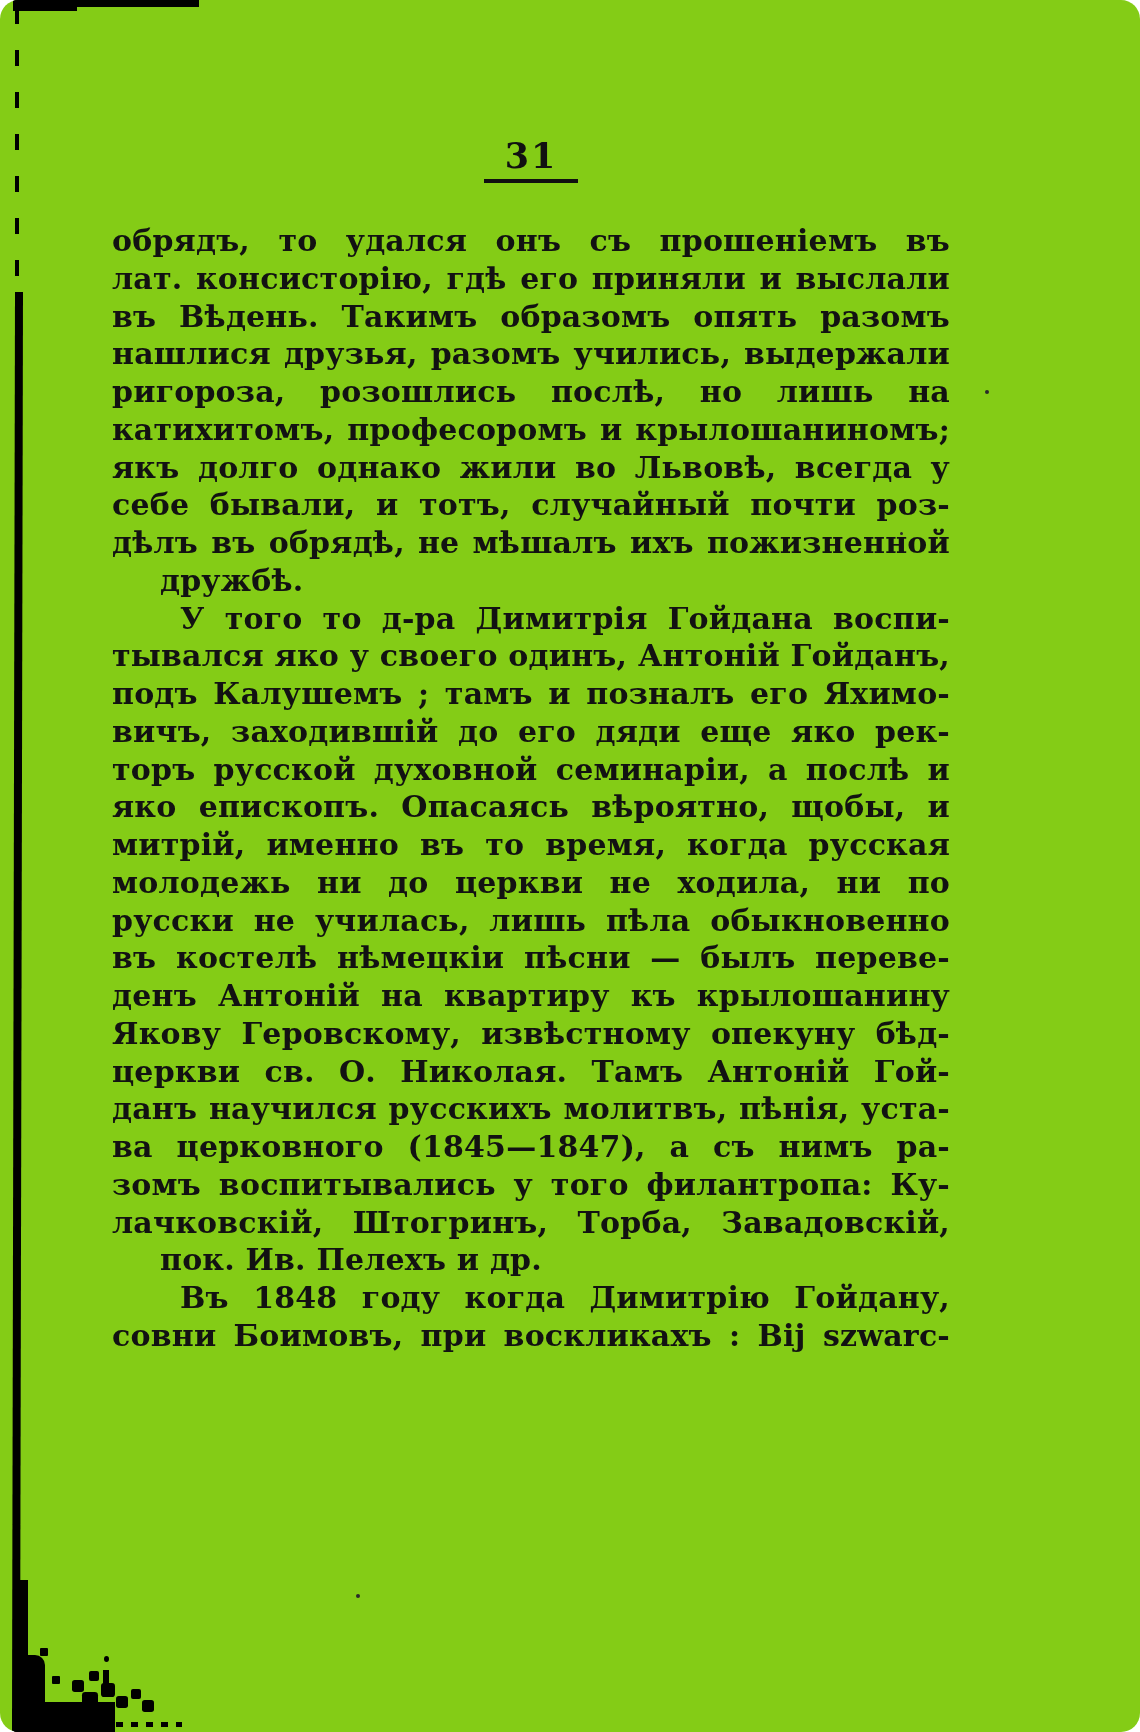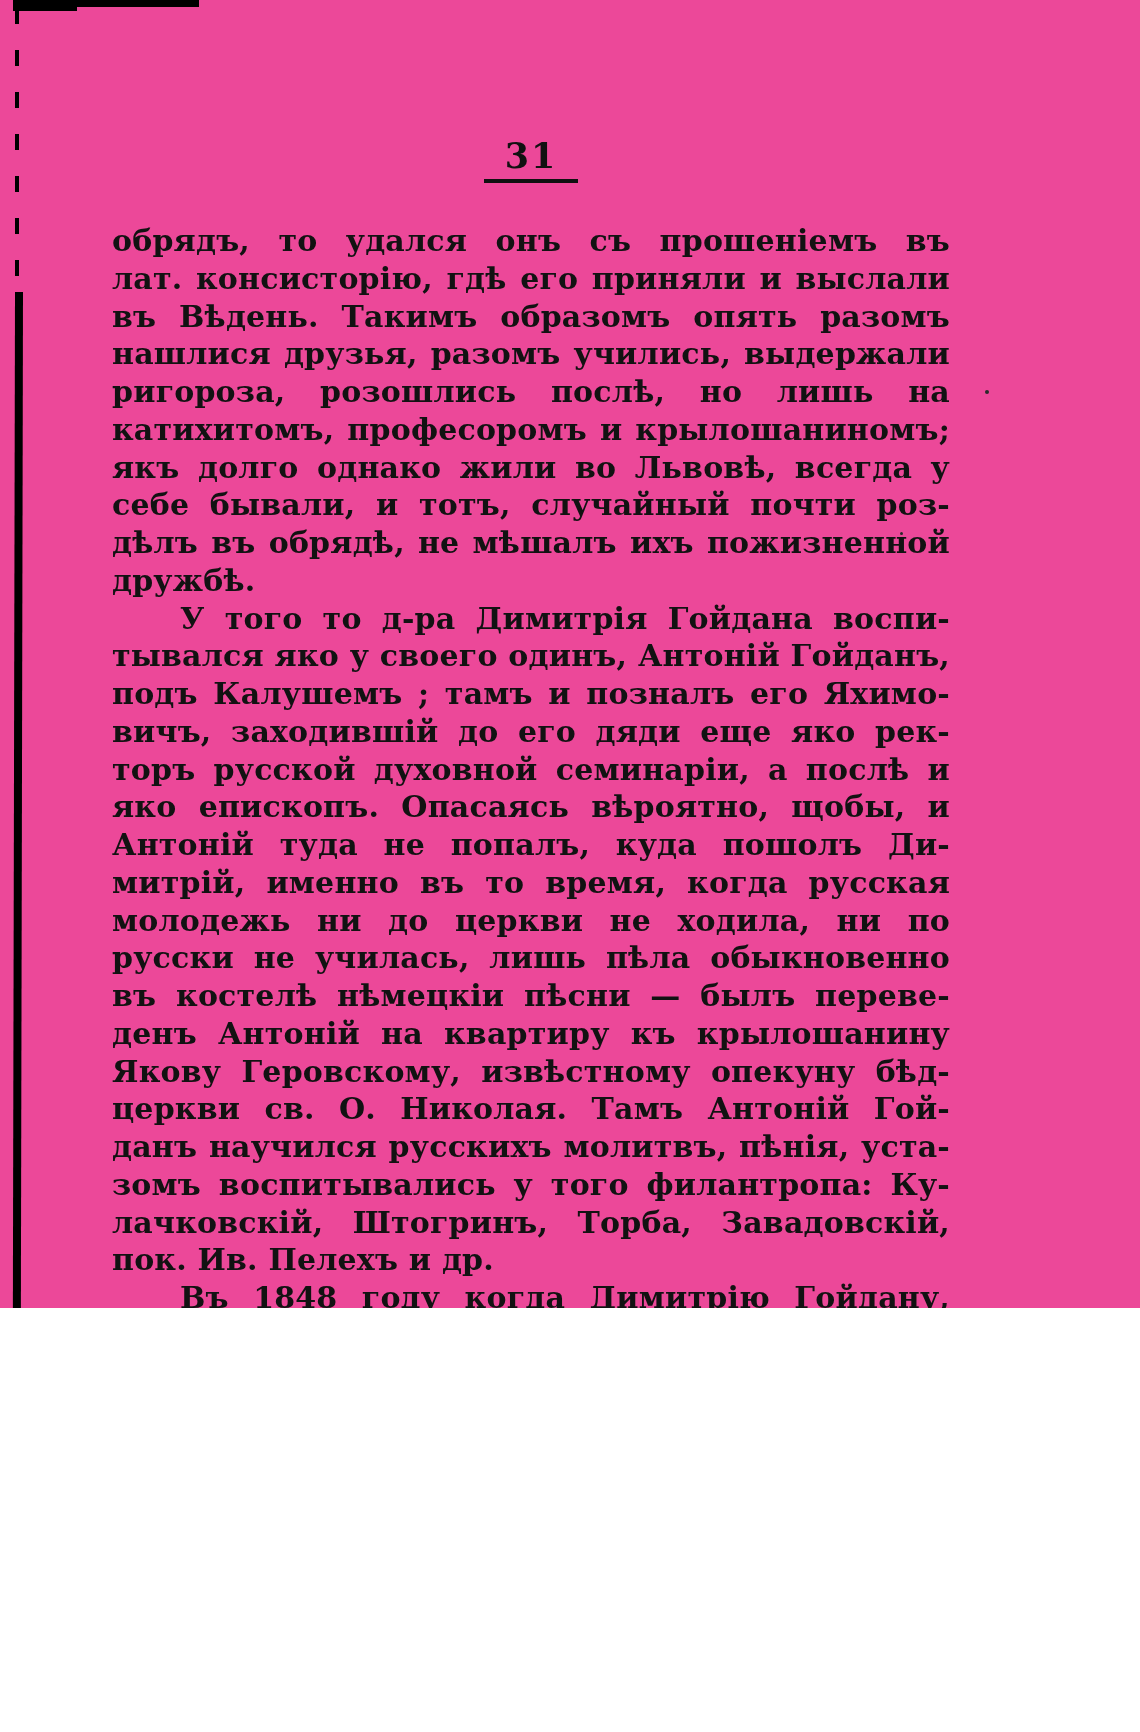--- a/index.html
+++ b/index.html
@@ -4,22 +4,22 @@
 <style>
   html, body { margin:0; padding:0; }
   body {
     width:1140px; height:1732px;
     background:#ffffff;
     position:relative;
     font-family:"DejaVu Serif", serif;
     overflow:hidden;
   }
   .page {
-    position:absolute; left:0; top:0; width:1140px; height:1308px;
-    background:#ec4899; overflow:hidden;
+    position:absolute; left:0; top:0; width:1140px; height:1732px;
+    background:#84cc16; overflow:hidden;border-radius:19px;
   }
 
   
   .page-number-wrap {
     position:absolute; left:112px; top:138px; width:838px;
     text-align:center; color:#111;
   }
   .page-number {
     font-size:35px; font-weight:bold; letter-spacing:2px; line-height:1;
   }
@@ -31,21 +31,21 @@
   .textblock {
     position:absolute; left:112px; top:222px; width:838px;
     color:#121212; font-weight:bold; font-size:30px;
     letter-spacing:0.2px;
   }
   .line {
     height:37.75px; line-height:37.6px;
     text-align:justify; text-align-last:justify;
     overflow:hidden;
   }
-  .line.flush  { text-align-last:left; }
+  .line.flush  { text-align-last:left;margin-left:48px; }
   .line.indent { padding-left:68px; }
 
   
   .art { position:absolute; background:#000; }
   .art-top-smudge      { left:13px; top:0; width:186px; height:7px; }
   .art-top-smudge-bump { left:13px; top:0; width:64px;  height:11px; }
   .art-left-dashes {
     left:15px; top:8px; width:4px; height:290px;
     background:repeating-linear-gradient(180deg,#000 0 16px,transparent 16px 42px);
   }
@@ -93,29 +93,29 @@
     <div class="line">якъ долго однако жили во Львовѣ, всегда у</div>
     <div class="line">себе бывали, и тотъ, случайный почти роз-</div>
     <div class="line">дѣлъ въ обрядѣ, не мѣшалъ ихъ пожизненной</div>
     <div class="line flush">дружбѣ.</div>
     <div class="line indent">У того то д-ра Димитрія Гойдана воспи-</div>
     <div class="line">тывался яко у своего одинъ, Антоній Гойданъ,</div>
     <div class="line">подъ Калушемъ ; тамъ и позналъ его Яхимо-</div>
     <div class="line">вичъ, заходившій до его дяди еще яко рек-</div>
     <div class="line">торъ русской духовной семинаріи, а послѣ и</div>
     <div class="line">яко епископъ. Опасаясь вѣроятно, щобы, и</div>
-    <div class="line">Антоній туда не попалъ, куда пошолъ Ди-</div>
     <div class="line">митрій, именно въ то время, когда русская</div>
     <div class="line">молодежь ни до церкви не ходила, ни по</div>
     <div class="line">русски не училась, лишь пѣла обыкновенно</div>
     <div class="line">въ костелѣ нѣмецкіи пѣсни — былъ переве-</div>
     <div class="line">денъ Антоній на квартиру къ крылошанину</div>
     <div class="line">Якову Геровскому, извѣстному опекуну бѣд-</div>
     <div class="line">церкви св. О. Николая. Тамъ Антоній Гой-</div>
     <div class="line">данъ научился русскихъ молитвъ, пѣнія, уста-</div>
+    <div class="line">ва церковного (1845—1847), а съ нимъ ра-</div>
     <div class="line">зомъ воспитывались у того филантропа: Ку-</div>
     <div class="line">лачковскій, Штогринъ, Торба, Завадовскій,</div>
     <div class="line flush">пок. Ив. Пелехъ и др.</div>
     <div class="line indent">Въ 1848 году когда Димитрію Гойдану,</div>
     <div class="line">совни Боимовъ, при воскликахъ : Bij szwarc-</div>
   </div>
 
   <div class="art art-top-smudge"></div>
   <div class="art art-top-smudge-bump"></div>
   <div class="art art-left-dashes"></div>

